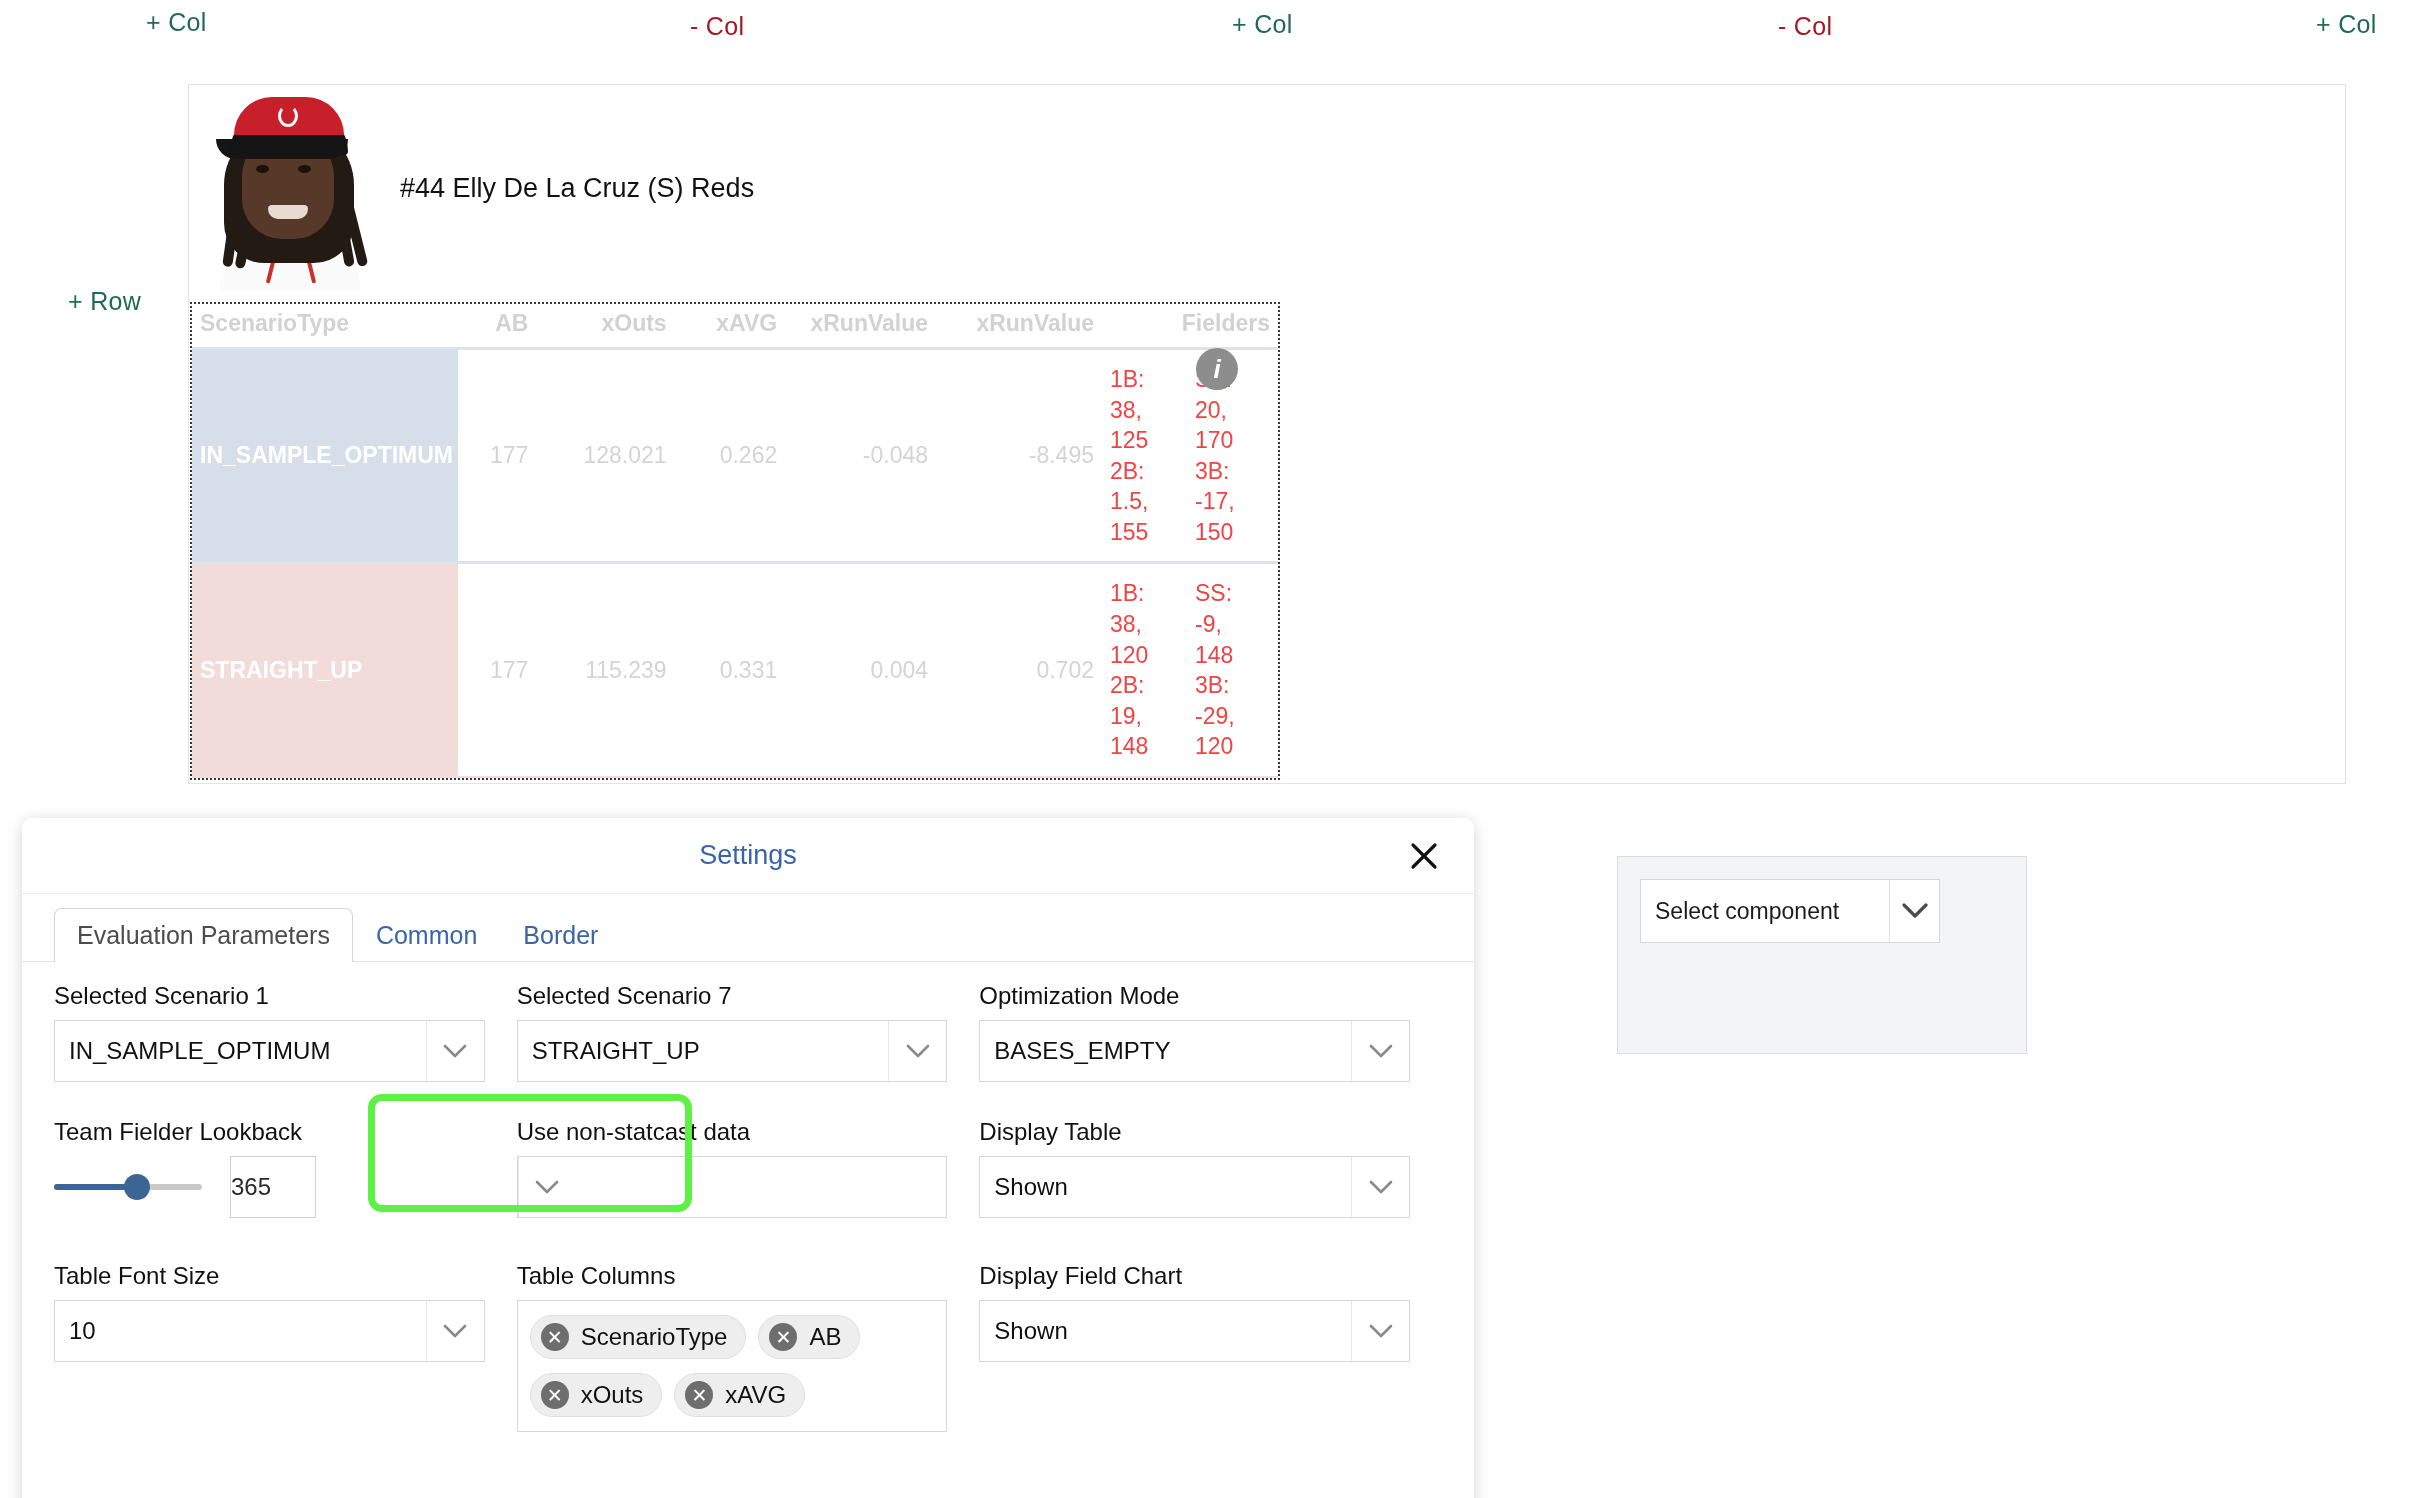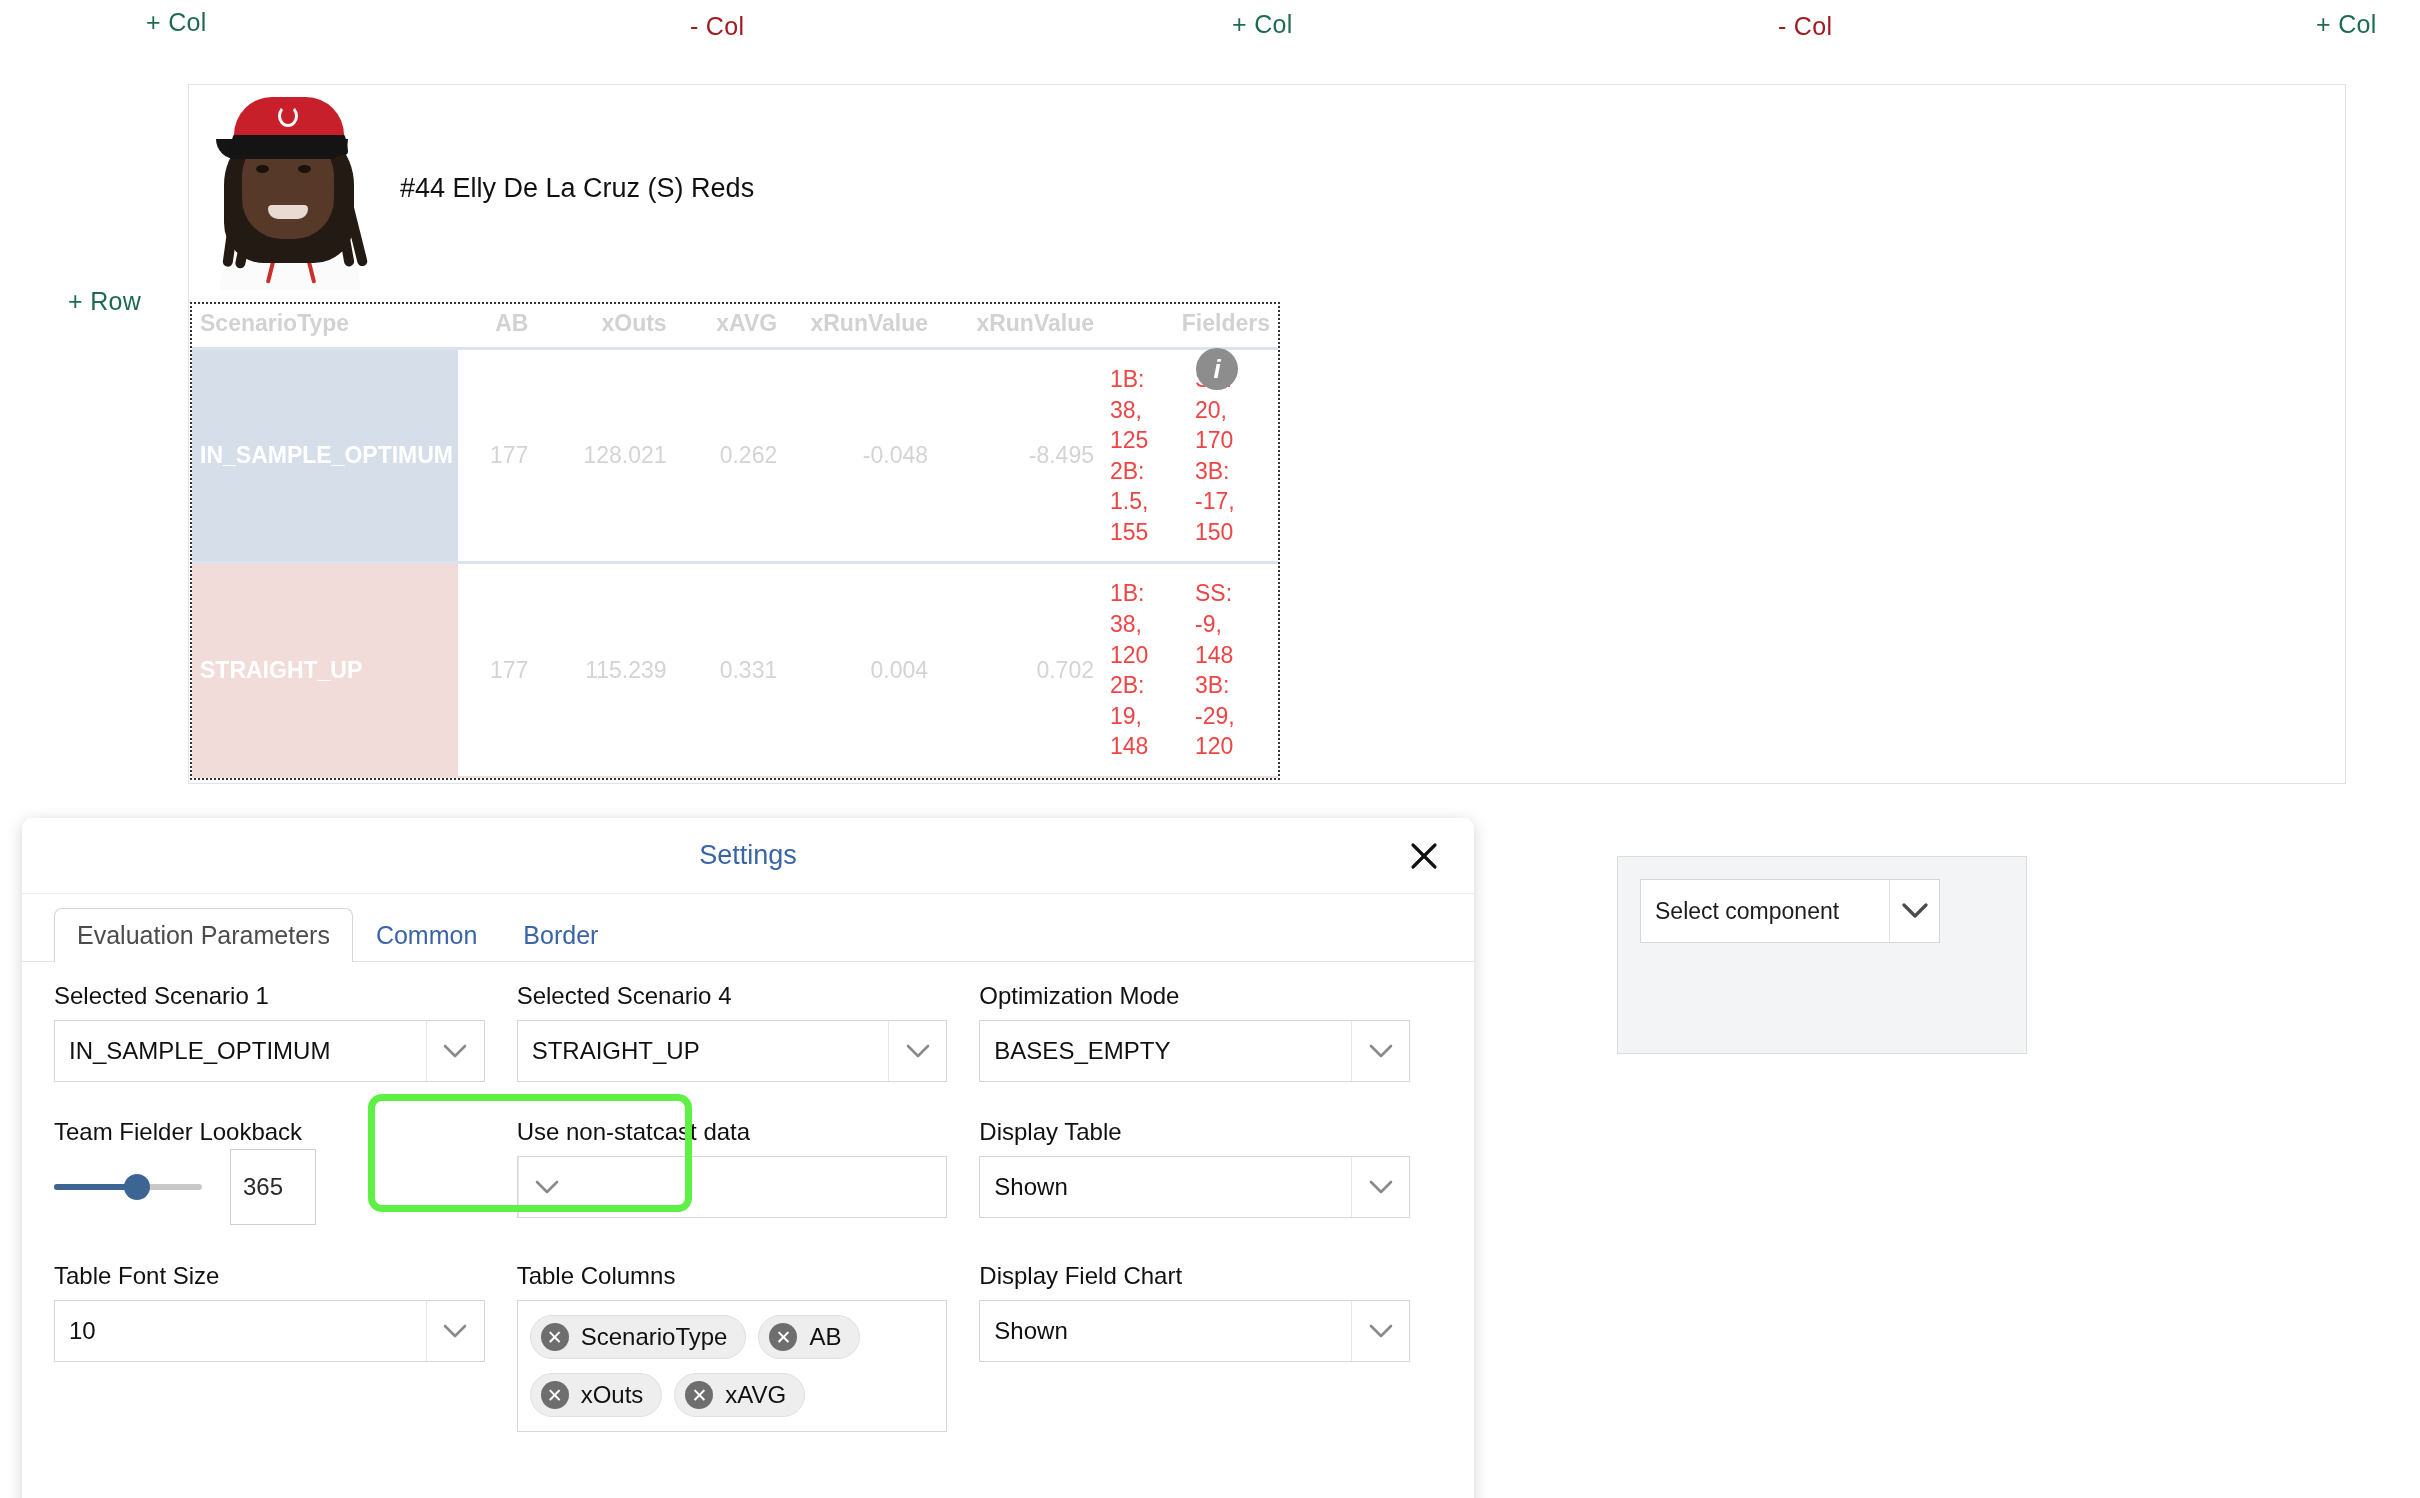--- a/index.html
+++ b/index.html
@@ -261,24 +261,24 @@
     cursor: pointer;
   }
   .slider .fill { position: absolute; left:0; top:0; height:100%; width: 56%; background:#3d6593; border-radius:3px;}
   .slider .knob {
     position: absolute; left: 56%; top: 50%;
     transform: translate(-50%,-50%);
     width: 26px; height: 26px; border-radius: 50%;
     background: #3d6593;
   }
   .numbox {
-    width: 86px; height: 76px;
+    width: 86px; height: 62px;
     border: 1px solid #cfcfcf; background: #fff;
     display: flex; align-items: center;
-    padding-left: 12px;
+    padding-left: 0;
     font-size: 24px; color: #2a2a2a;
     overflow: hidden;
   }
 
   .highlight-box {
     position: absolute;
     left: 314px; top: -24px;
     width: 324px; height: 118px;
     border: 7px solid #5ef045;
     border-radius: 14px;
@@ -461,21 +461,21 @@
             <div class="txt">IN_SAMPLE_OPTIMUM</div>
             <div class="caret">
               <svg width="24" height="14" viewBox="0 0 24 14">
                   <path d="M2 2 L12 12 L22 2" fill="none" stroke="#8a8a8a" stroke-width="2.6" stroke-linecap="round" stroke-linejoin="round"></path>
                 </svg>
             </div>
           </div>
         </div>
 
         <div class="fcol">
-          <div class="flabel">Selected Scenario 4</div>
+          <div class="flabel">Selected Scenario 7</div>
           <div class="combo">
             <div class="txt">STRAIGHT_UP</div>
             <div class="caret">
               <svg width="24" height="14" viewBox="0 0 24 14">
                   <path d="M2 2 L12 12 L22 2" fill="none" stroke="#8a8a8a" stroke-width="2.6" stroke-linecap="round" stroke-linejoin="round"></path>
                 </svg>
             </div>
           </div>
         </div>
 

